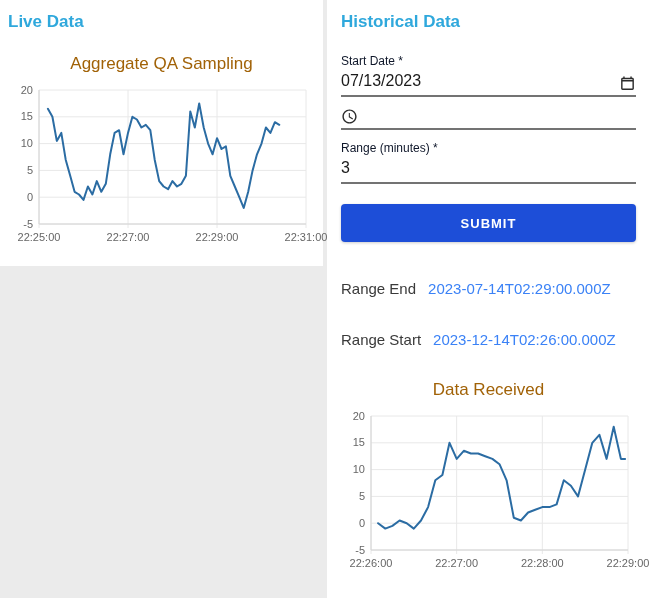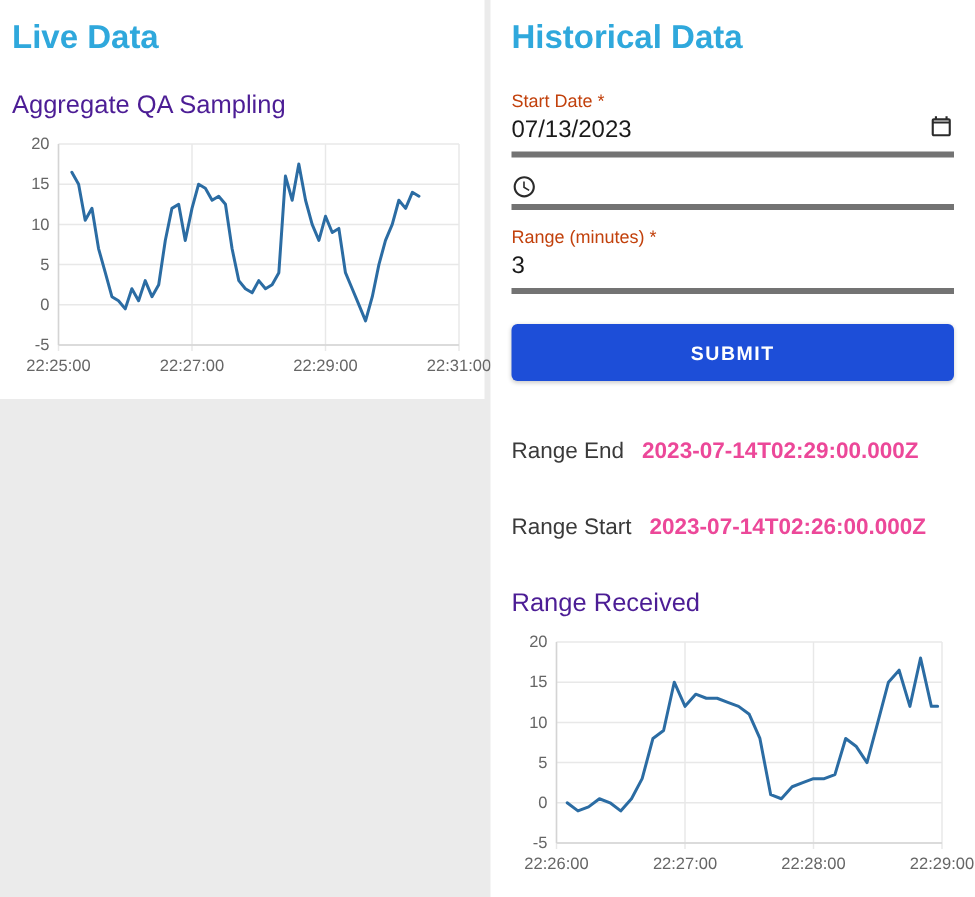--- a/index.html
+++ b/index.html
@@ -7,42 +7,42 @@
   body {
     background: #ebebeb;
     font-family: "Liberation Sans", sans-serif;
     position: relative;
     overflow: hidden;
   }
   .card { background: #ffffff; position: absolute; }
   .left-card { left: 0; top: 0; width: 323px; height: 266px; padding: 12px 8px; }
   .right-card { left: 327px; top: 0; width: 323px; height: 598px; padding: 12px 14px; }
   .panel-heading {
-    font-size: 22px;
+    font-size: 17px;
     font-weight: bold;
     color: #2fa8dc;
     margin-bottom: 22px;
   }
   .chart-title {
     font-size: 17px;
     font-weight: 500;
-    color: #4c1d95;
-    text-align: left;
+    color: #a16207;
+    text-align: center;
     margin-bottom: 10px;
   }
   svg.chart { overflow: visible; display: block; margin: 0 auto; }
   svg.chart text { font-family: "Liberation Sans", sans-serif; font-size: 11px; fill: #666666; }
 
   
   .field { margin-bottom: 11px; }
-  .field-label { display: block; font-size: 12px; color: #c2410c; margin-bottom: 2px; }
+  .field-label { display: block; font-size: 12px; color: #0f172a; margin-bottom: 2px; }
   .input-row {
     display: flex;
-    align-items: flex-start;
-    border-bottom: 4px solid #737373;
+    align-items: flex-end;
+    border-bottom: 2px solid #737373;
     padding-bottom: 3px;
   }
   .input-row input {
     flex: 1;
     border: none;
     outline: none;
     font-family: "Liberation Sans", sans-serif;
     font-size: 16px;
     color: #1a1a1a;
     background: transparent;
@@ -64,21 +64,21 @@
     font-weight: bold;
     letter-spacing: 1px;
     cursor: pointer;
     box-shadow: 0 1px 3px rgba(0,0,0,0.2);
   }
 
   .range-row { display: flex; align-items: flex-start; gap: 12px; }
   .range-row.end { margin-top: 38px; }
   .range-row.start { margin-top: 34px; }
   .range-label { font-size: 15px; color: #3a3a3a; }
-  .range-value { font-size: 15px; font-weight: bold; color: #ec4899; }
+  .range-value { font-size: 15px; font-weight: normal; color: #3b82f6; }
 
   .hist-chart-block { margin-top: 32px; }
 </style>
 </head>
 <body>
 
 <div class="card left-card">
   <div class="panel-heading">Live Data</div>
   <div class="chart-title">Aggregate QA Sampling</div>
   <svg class="chart" width="305" height="168">
@@ -142,25 +142,25 @@
 
   <button class="submit-btn">SUBMIT</button>
 
   <div class="range-row end">
     <span class="range-label">Range End</span>
     <span class="range-value">2023-07-14T02:29:00.000Z</span>
   </div>
 
   <div class="range-row start">
     <span class="range-label">Range Start</span>
-    <span class="range-value">2023-07-14T02:26:00.000Z</span>
+    <span class="range-value">2023-12-14T02:26:00.000Z</span>
   </div>
 
   <div class="hist-chart-block">
-    <div class="chart-title">Range Received</div>
+    <div class="chart-title">Data Received</div>
     <svg class="chart" width="295" height="168">
         <line x1="30" y1="140" x2="287" y2="140" stroke="#e8e8e8"></line>
         <text x="24" y="143.5" text-anchor="end">-5</text>
         <line x1="30" y1="113.2" x2="287" y2="113.2" stroke="#e8e8e8"></line>
         <text x="24" y="116.7" text-anchor="end">0</text>
         <line x1="30" y1="86.39999999999999" x2="287" y2="86.39999999999999" stroke="#e8e8e8"></line>
         <text x="24" y="89.89999999999999" text-anchor="end">5</text>
         <line x1="30" y1="59.6" x2="287" y2="59.6" stroke="#e8e8e8"></line>
         <text x="24" y="63.1" text-anchor="end">10</text>
         <line x1="30" y1="32.8" x2="287" y2="32.8" stroke="#e8e8e8"></line>

